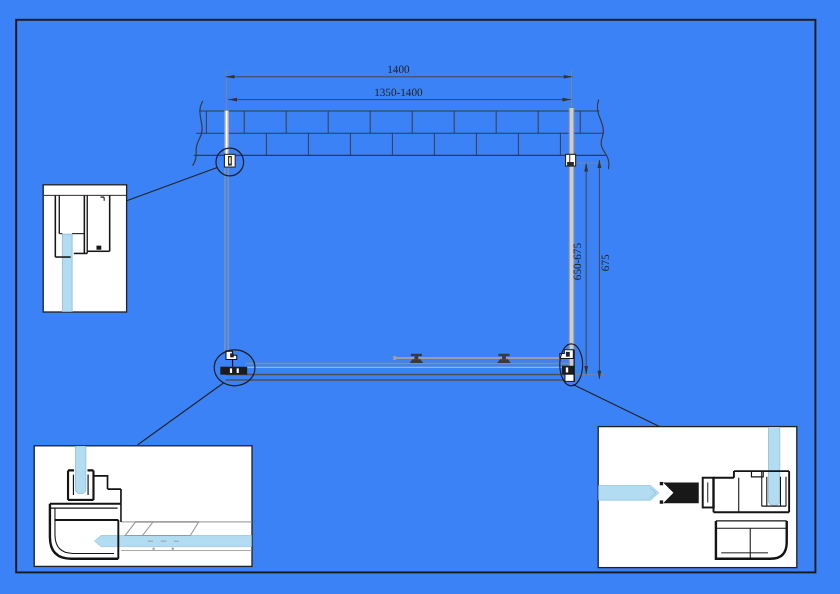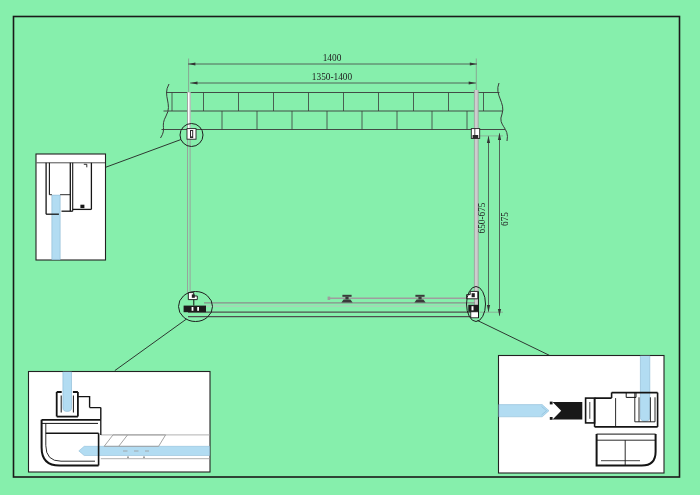--- a/index.html
+++ b/index.html
@@ -1,16 +1,16 @@
 <!DOCTYPE html>
 <html><head>
 <meta charset="utf-8">
 <style>
   html,body{margin:0;padding:0;background:#fff;}
-  .canvas{position:relative;width:700px;height:495px;background:#86efac;overflow:hidden;
+  .canvas{position:relative;width:700px;height:495px;background:#3b82f6;overflow:hidden;
           font-family:"Liberation Serif","DejaVu Serif",serif;}
   svg{display:block;}
   text.dim{font-family:"Liberation Serif","DejaVu Serif",serif;font-size:9.3px;fill:#222;}
 </style>
 </head>
 <body>
 
 <div class="canvas">
 <svg width="700" height="495" viewBox="0 0 700 495">
 

